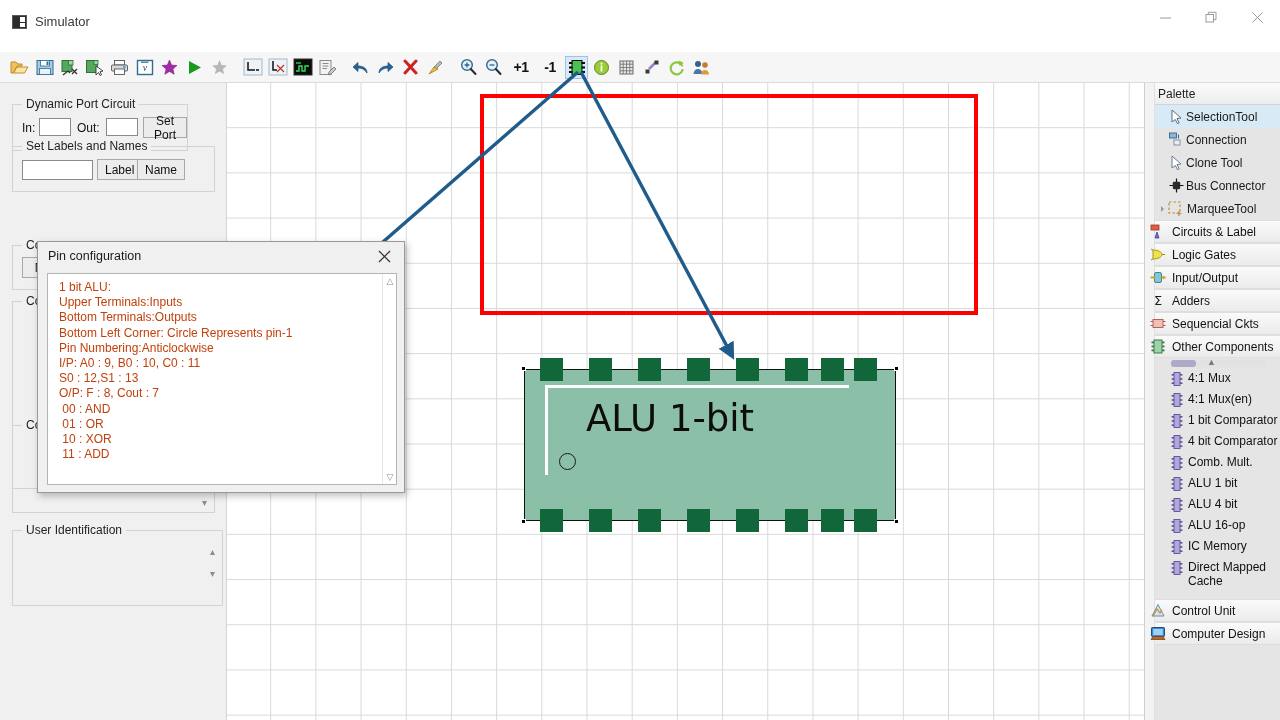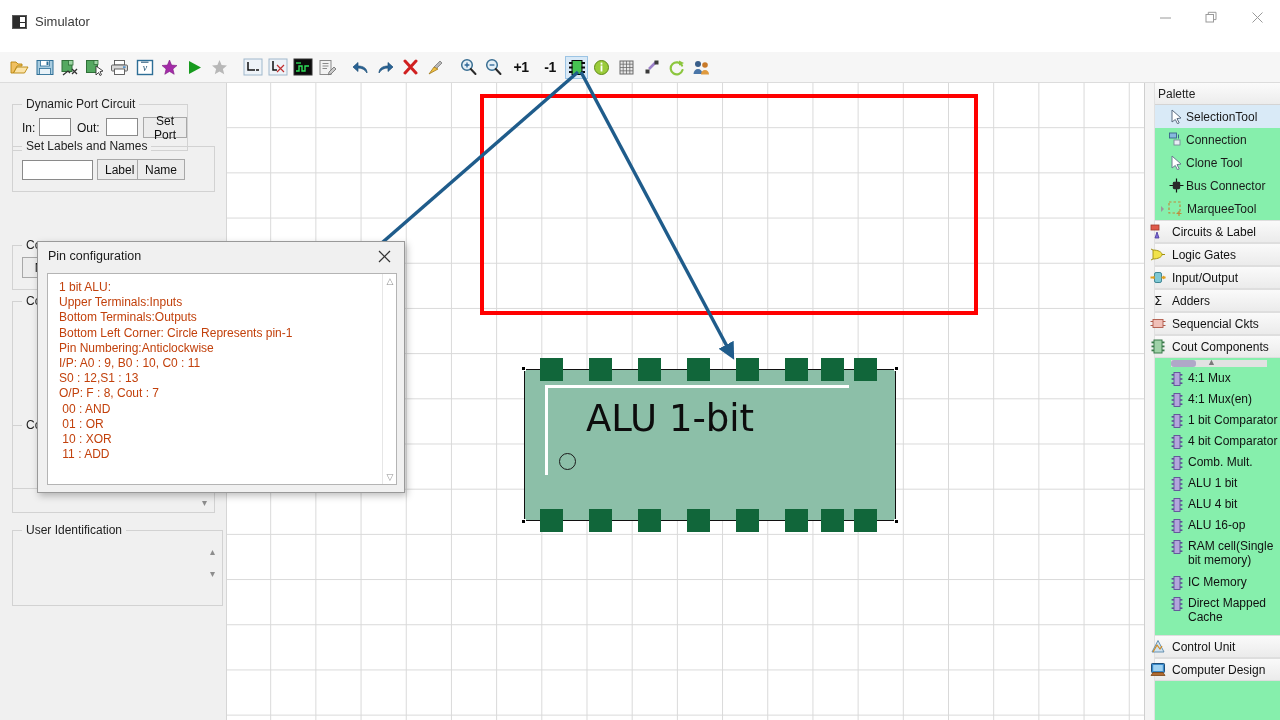--- a/index.html
+++ b/index.html
@@ -172,21 +172,21 @@
   }
   .sarrow {
     position:absolute; left:0; width:14px; height:14px;
     display:flex; align-items:center; justify-content:center;
     font-size:9px; color:#8f8f8f;
   }
 
   
   #palette {
     position:absolute; right:0; top:83px; width:136px; height:637px;
-    background:#86efac; border-left:1px solid #cfcfcf;
+    background:#e5e5e5; border-left:1px solid #cfcfcf;
     font-size:12px; overflow:hidden;
   }
   #pal-head {
     height:22px; display:flex; align-items:center; gap:5px;
     padding-left:4px;
     background:linear-gradient(to bottom,#fbfbfb,#ececec);
     border-bottom:1px solid #d4d4d4;
   }
   #pal-head .ptitle { color:#222; font-size:12px; }
   .pal-tool {
@@ -710,21 +710,21 @@
         <g fill="#3a7a4a">
           <rect x="1.5" y="2.5" width="2.5" height="1.8"></rect>
             <rect x="1.5" y="6.5" width="2.5" height="1.8"></rect>
             <rect x="1.5" y="10.5" width="2.5" height="1.8"></rect>
           <rect x="12" y="2.5" width="2.5" height="1.8"></rect>
             <rect x="12" y="6.5" width="2.5" height="1.8"></rect>
             <rect x="12" y="10.5" width="2.5" height="1.8"></rect>
         </g>
       </svg>
     </span>
-    <span>Cout Components</span>
+    <span>Other Components</span>
   </div>
 
   <div id="pal-scrollrow">
     <div id="pal-hscroll">
       <div id="pal-hthumb"></div>
     </div>
     <div id="pal-uparrow">▲</div>
   </div>
 
   <div class="pal-item">
@@ -856,69 +856,53 @@
             <rect x="0.6" y="10.4" width="2.4" height="1.6"></rect>
             <rect x="9" y="2" width="2.4" height="1.6"></rect>
             <rect x="9" y="6.2" width="2.4" height="1.6"></rect>
             <rect x="9" y="10.4" width="2.4" height="1.6"></rect>
           </g>
         </svg>
     </span>
     <span>ALU 16-op</span>
   </div>
 
-  <div class="pal-item" style="min-height:36px">
+
+  <div class="pal-item">
     <span class="ico">
       <svg width="12" height="14" viewBox="0 0 12 14">
           <rect x="3" y="0.5" width="6" height="13" fill="#b3a6dc" stroke="#5e4f96" stroke-width="0.9"></rect>
           <g fill="#5e4f96">
             <rect x="0.6" y="2" width="2.4" height="1.6"></rect>
             <rect x="0.6" y="6.2" width="2.4" height="1.6"></rect>
             <rect x="0.6" y="10.4" width="2.4" height="1.6"></rect>
             <rect x="9" y="2" width="2.4" height="1.6"></rect>
             <rect x="9" y="6.2" width="2.4" height="1.6"></rect>
             <rect x="9" y="10.4" width="2.4" height="1.6"></rect>
           </g>
         </svg>
     </span>
-    <span>RAM cell(Single bit memory)</span>
-  </div>
-
-  <div class="pal-item">
+    <span>IC Memory</span>
+  </div>
+
+
+  <div class="pal-item" style="min-height:36px">
     <span class="ico">
       <svg width="12" height="14" viewBox="0 0 12 14">
           <rect x="3" y="0.5" width="6" height="13" fill="#b3a6dc" stroke="#5e4f96" stroke-width="0.9"></rect>
           <g fill="#5e4f96">
             <rect x="0.6" y="2" width="2.4" height="1.6"></rect>
             <rect x="0.6" y="6.2" width="2.4" height="1.6"></rect>
             <rect x="0.6" y="10.4" width="2.4" height="1.6"></rect>
             <rect x="9" y="2" width="2.4" height="1.6"></rect>
             <rect x="9" y="6.2" width="2.4" height="1.6"></rect>
             <rect x="9" y="10.4" width="2.4" height="1.6"></rect>
           </g>
         </svg>
     </span>
-    <span>IC Memory</span>
-  </div>
-
-
-  <div class="pal-item" style="min-height:36px">
-    <span class="ico">
-      <svg width="12" height="14" viewBox="0 0 12 14">
-          <rect x="3" y="0.5" width="6" height="13" fill="#b3a6dc" stroke="#5e4f96" stroke-width="0.9"></rect>
-          <g fill="#5e4f96">
-            <rect x="0.6" y="2" width="2.4" height="1.6"></rect>
-            <rect x="0.6" y="6.2" width="2.4" height="1.6"></rect>
-            <rect x="0.6" y="10.4" width="2.4" height="1.6"></rect>
-            <rect x="9" y="2" width="2.4" height="1.6"></rect>
-            <rect x="9" y="6.2" width="2.4" height="1.6"></rect>
-            <rect x="9" y="10.4" width="2.4" height="1.6"></rect>
-          </g>
-        </svg>
-    </span>
     <span>Direct Mapped Cache</span>
   </div>
 
   <div class="pal-cat" style="margin-top:5px">
     <span class="ico">
       <svg width="16" height="15" viewBox="0 0 16 15">
         <polygon points="8,1.5 14,13 2,13" fill="#cfe3f2" stroke="#5a88a8" stroke-width="0.9"></polygon>
         <path d="M3 13l4-7 3 4 2-3" stroke="#d08a20" stroke-width="1.2" fill="none"></path>
       </svg>
     </span>

